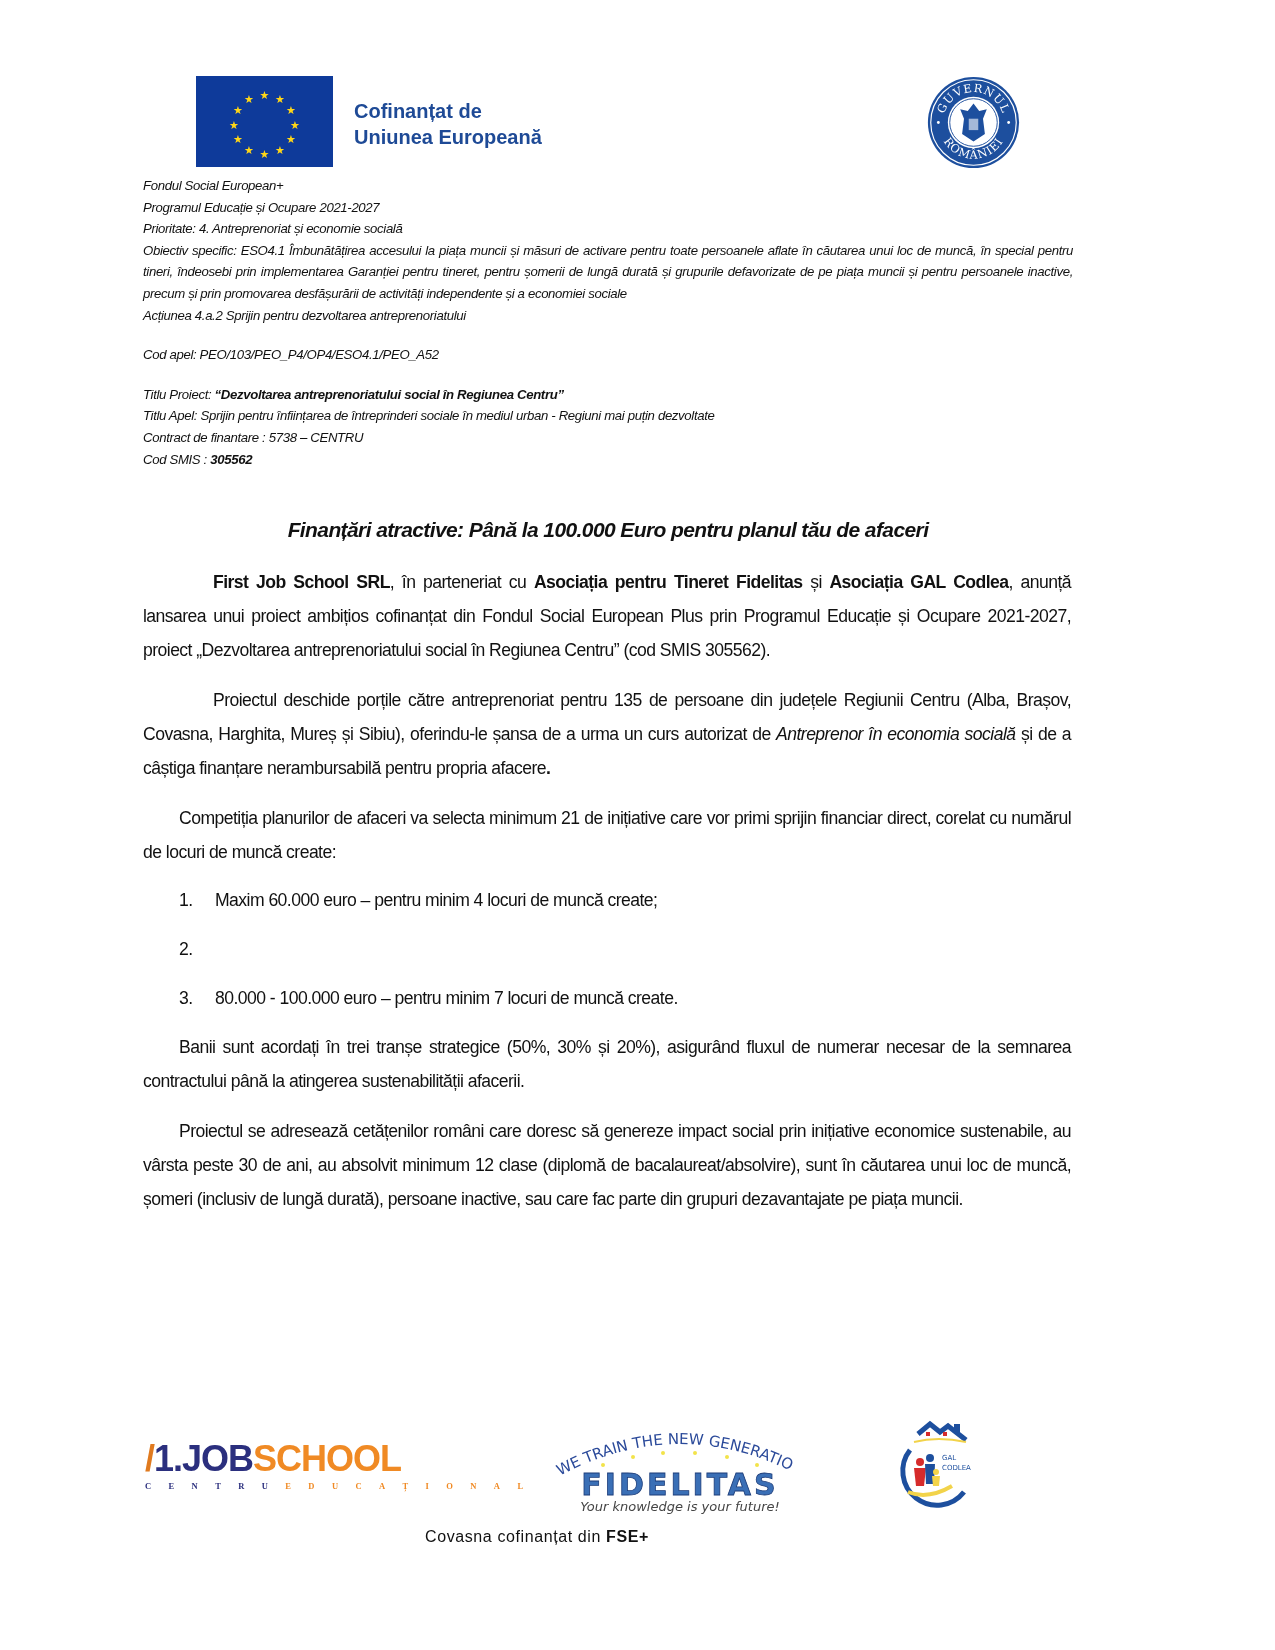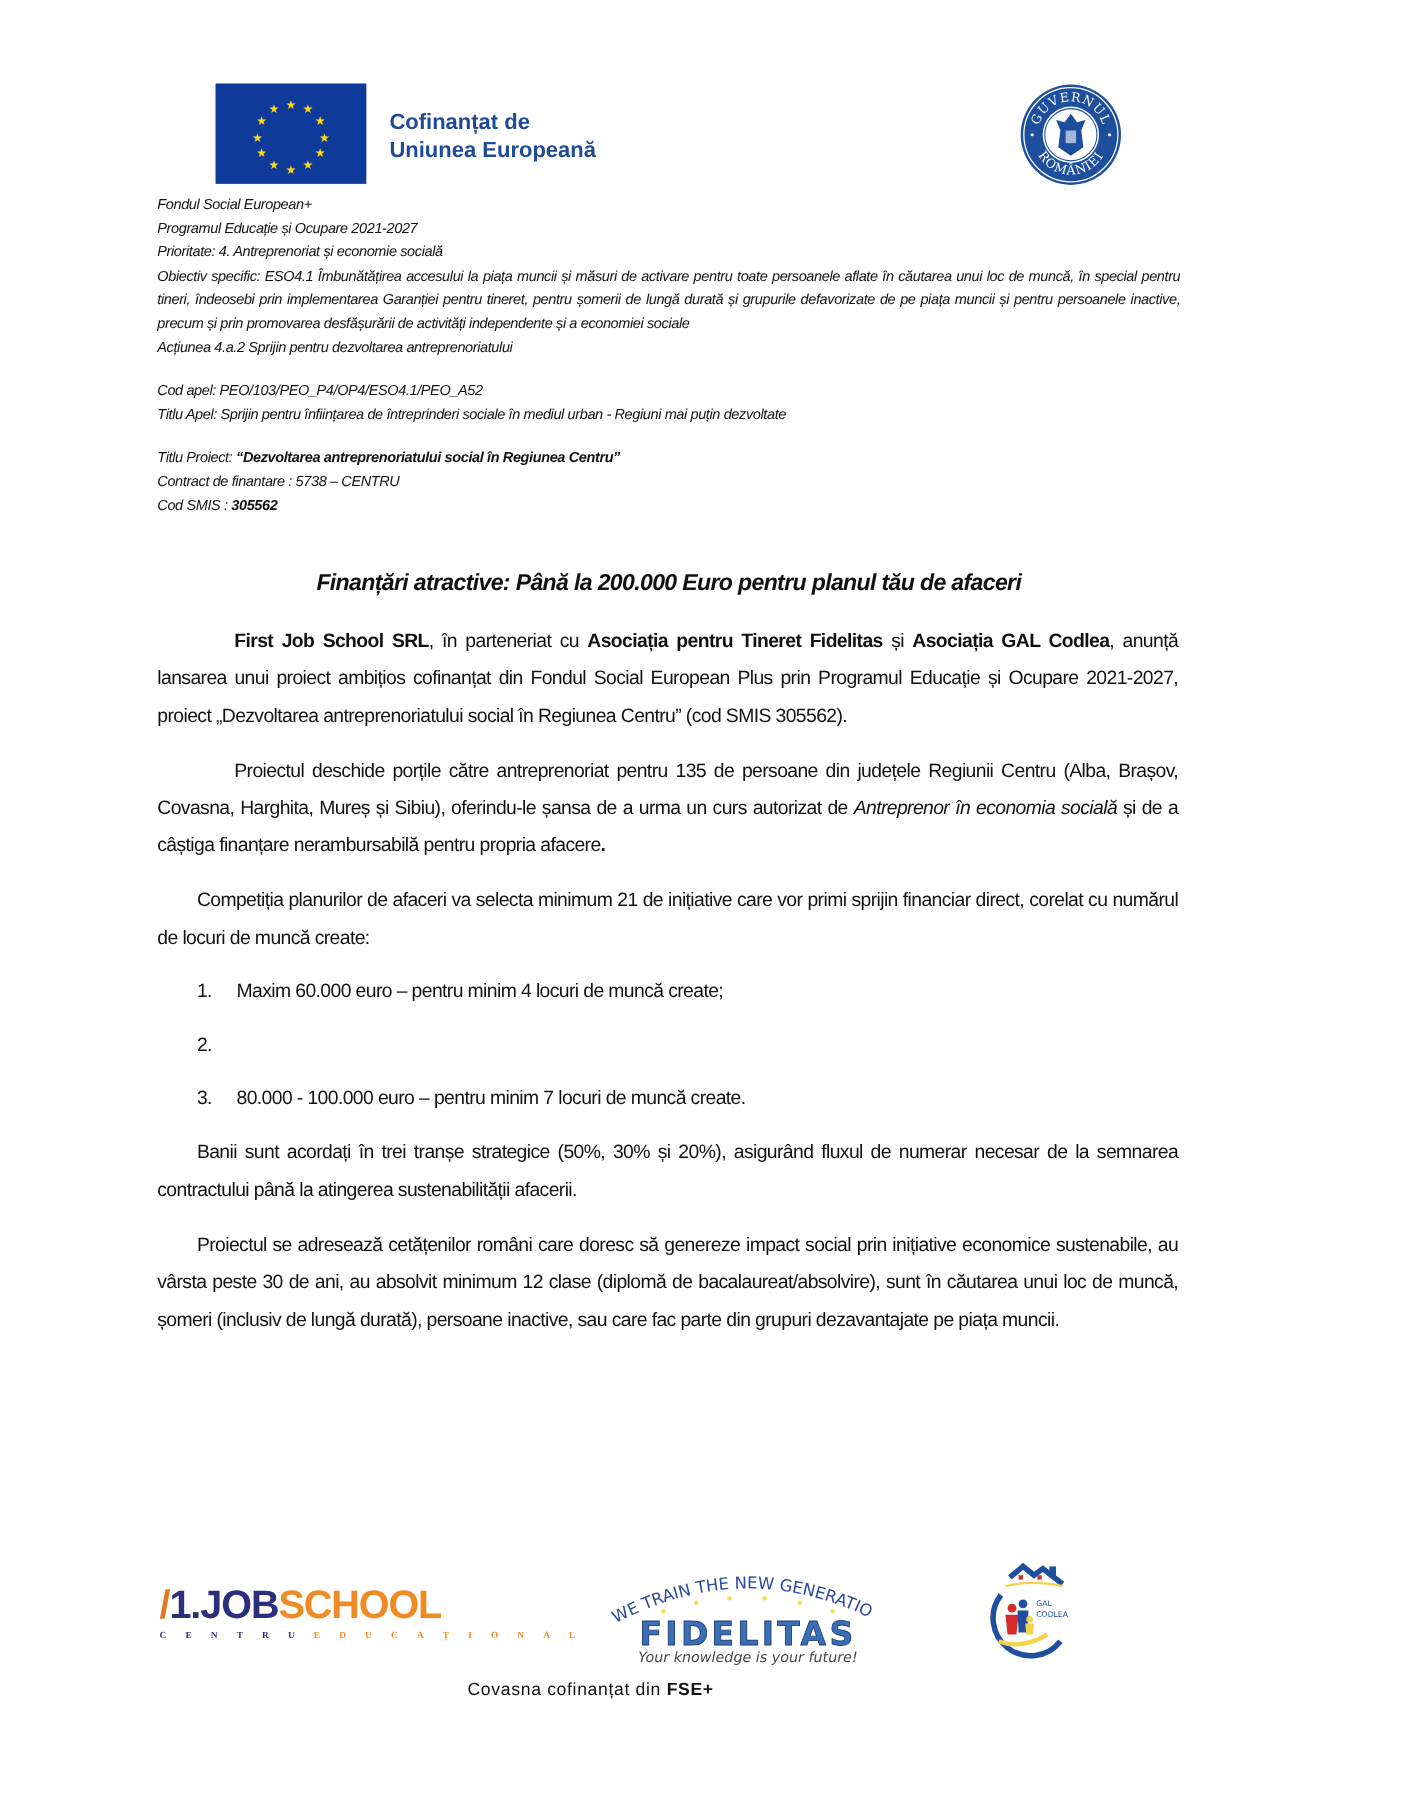--- a/index.html
+++ b/index.html
@@ -152,27 +152,27 @@
   </svg>
 </div>
 
 <div class="abs meta">
   <div class="line">Fondul Social European+</div>
   <div class="line">Programul Educație și Ocupare 2021-2027</div>
   <div class="line">Prioritate: 4. Antreprenoriat și economie socială</div>
   <div class="wrap">Obiectiv specific: ESO4.1 Îmbunătățirea accesului la piața muncii și măsuri de activare pentru toate persoanele aflate în căutarea unui loc de muncă, în special pentru tineri, îndeosebi prin implementarea Garanției pentru tineret, pentru șomerii de lungă durată și grupurile defavorizate de pe piața muncii și pentru persoanele inactive, precum și prin promovarea desfășurării de activități independente și a economiei sociale</div>
   <div class="line">Acțiunea 4.a.2 Sprijin pentru dezvoltarea antreprenoriatului</div>
   <div class="line gap">Cod apel: PEO/103/PEO_P4/OP4/ESO4.1/PEO_A52</div>
+  <div class="line gap"><span>Titlu Proiect: </span><b>“Dezvoltarea antreprenoriatului social în Regiunea Centru”</b></div>
   <div class="line">Titlu Apel: Sprijin pentru înființarea de întreprinderi sociale în mediul urban - Regiuni mai puțin dezvoltate</div>
-  <div class="line gap"><span>Titlu Proiect: </span><b>“Dezvoltarea antreprenoriatului social în Regiunea Centru”</b></div>
   <div class="line">Contract de finantare : 5738 – CENTRU</div>
   <div class="line"><span>Cod SMIS : </span><b>305562</b></div>
 </div>
 
-<div class="abs doc-title">Finanțări atractive: Până la 200.000 Euro pentru planul tău de afaceri</div>
+<div class="abs doc-title">Finanțări atractive: Până la 100.000 Euro pentru planul tău de afaceri</div>
 
 <div class="abs body">
   <p class="indent-lg"><b>First Job School SRL</b><span>, în parteneriat cu </span><b>Asociația pentru Tineret Fidelitas</b><span> și </span><b>Asociația GAL Codlea</b><span>, anunță lansarea unui proiect ambițios cofinanțat din Fondul Social European Plus prin Programul Educație și Ocupare 2021-2027, proiect „Dezvoltarea antreprenoriatului social în Regiunea Centru” (cod SMIS 305562).</span></p>
 
   <p class="indent-lg pgap"><span>Proiectul deschide porțile către antreprenoriat pentru 135 de persoane din județele Regiunii Centru (Alba, Brașov, Covasna, Harghita, Mureș și Sibiu), oferindu-le șansa de a urma un curs autorizat de </span><i>Antreprenor în economia socială</i><span> și de a câștiga finanțare nerambursabilă pentru propria afacere</span><b>.</b></p>
 
   <p class="indent-sm pgap">Competiția planurilor de afaceri va selecta minimum 21 de inițiative care vor primi sprijin financiar direct, corelat cu numărul de locuri de muncă create:</p>
 
   <ol>
     <li>

